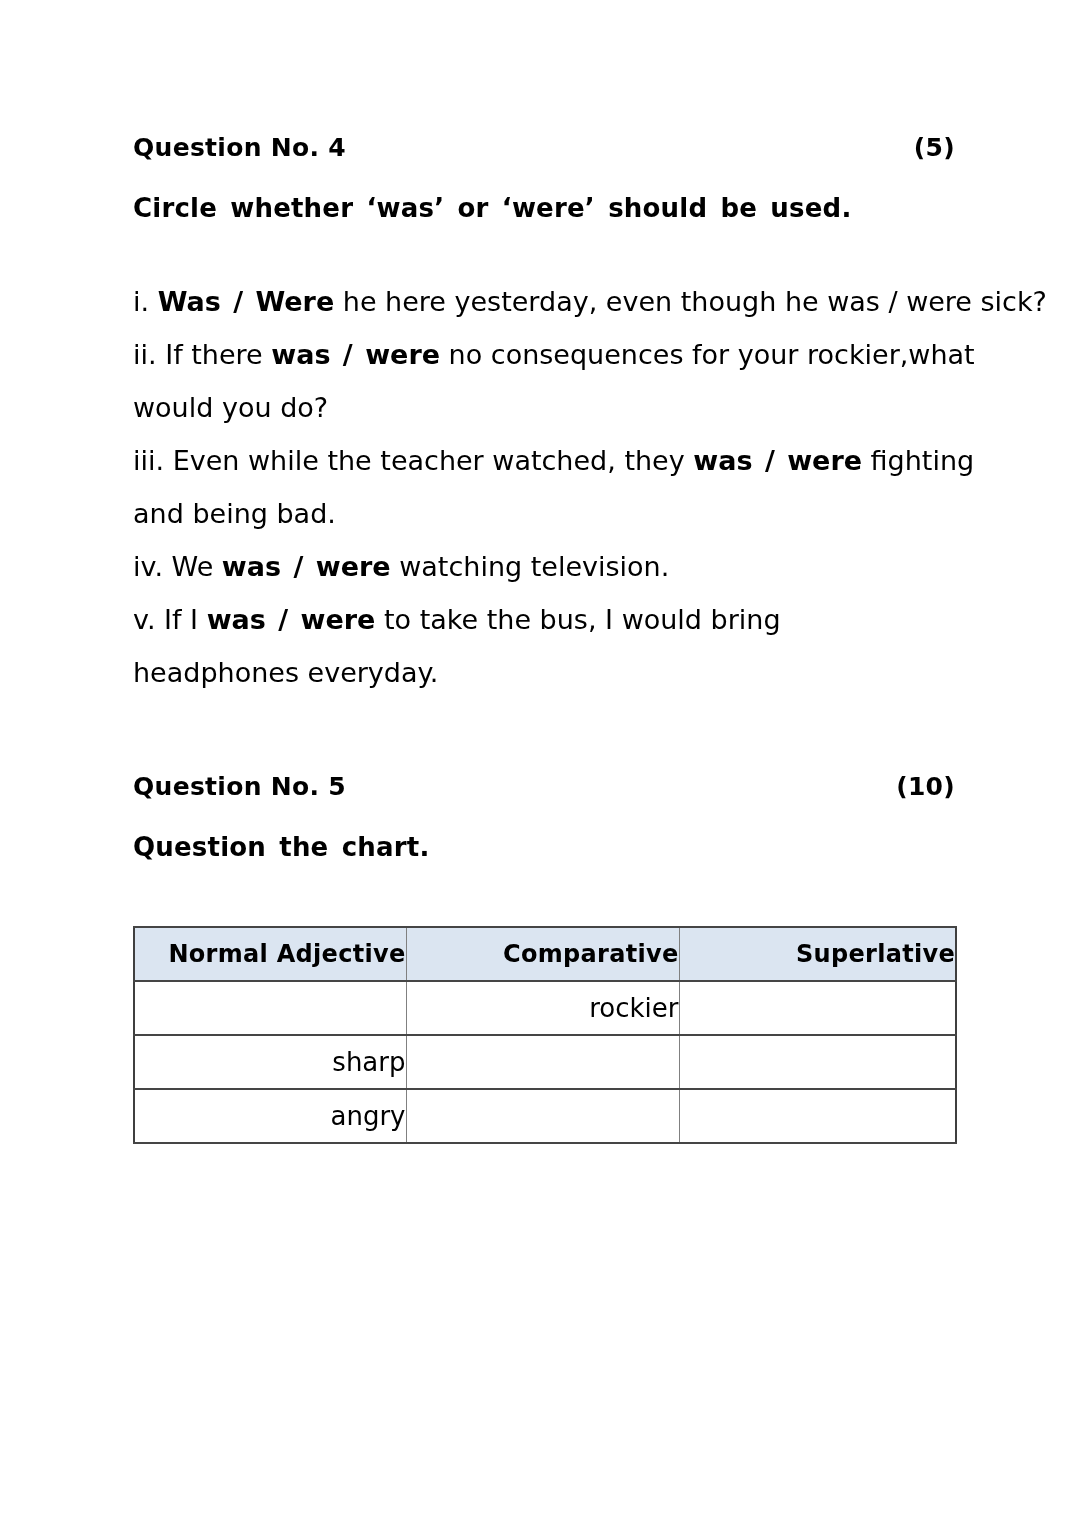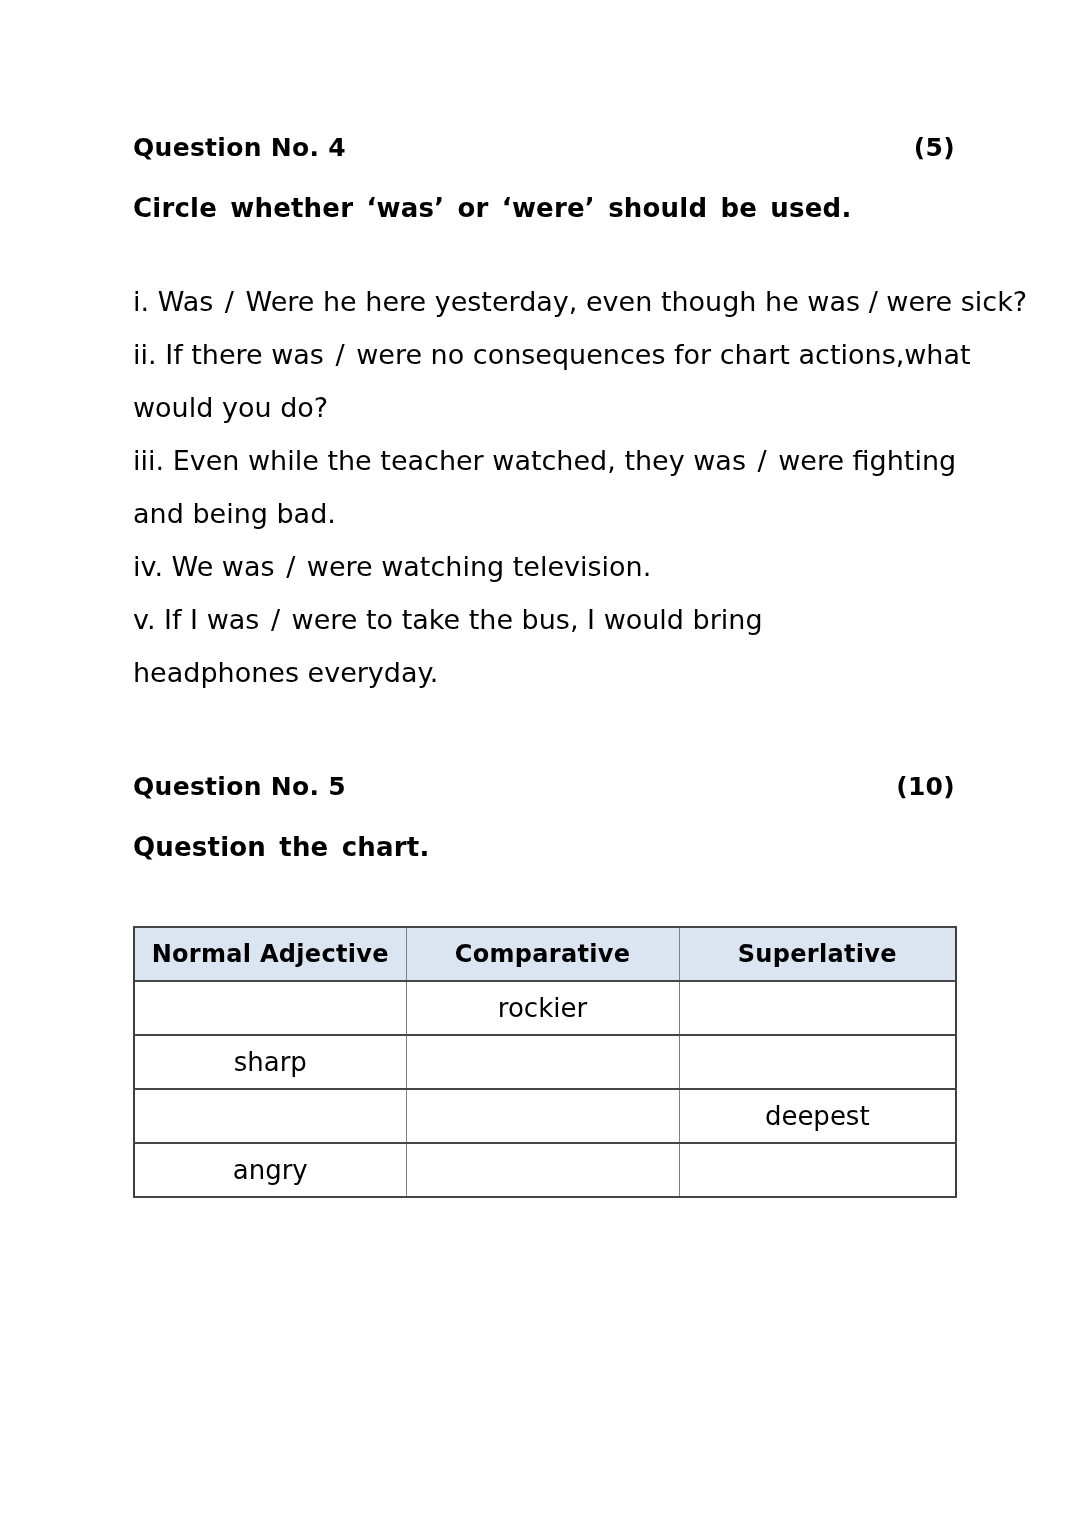--- a/index.html
+++ b/index.html
@@ -41,35 +41,35 @@
     word-spacing: 4px;
     letter-spacing: 0.2px;
   }
 
   .items { margin-top: 50px; }
   .line {
     font-size: 27px;
     line-height: 53px;
     white-space: nowrap;
   }
-  .b { font-weight: normal; word-spacing: 3px; text-align: right; }
+  .b { font-weight: bold; word-spacing: 3px; text-align: right; }
 
   .chart-table {
     margin-top: 62px;
     width: 822px;
     table-layout: fixed;
     border-collapse: collapse;
     border: 2px solid #3f3f3f;
   }
   .chart-table col.c1 { width: 272px; }
   .chart-table col.c2 { width: 273px; }
   .chart-table col.c3 { width: 277px; }
   .chart-table th, .chart-table td {
     height: 54px;
-    text-align: center;
+    text-align: right;
     vertical-align: middle;
     border-left: 1px solid #808080;
     border-right: 1px solid #808080;
     border-top: 2px solid #454545;
     border-bottom: 2px solid #454545;
   }
   .chart-table th {
     background: #dbe5f1;
     font-size: 24px;
     font-weight: bold;
@@ -87,21 +87,21 @@
 
     <div class="q-header">
       <span>Question No. 4</span>
       <span>(5)</span>
     </div>
 
     <div class="instruction">Circle whether ‘was’ or ‘were’ should be used.</div>
 
     <div class="items">
       <div class="line"><span>i. </span><span class="b">Was / Were</span><span> he here yesterday, even though he was / were sick?</span></div>
-      <div class="line"><span>ii. If there </span><span class="b">was / were</span><span> no consequences for chart actions,what</span></div>
+      <div class="line"><span>ii. If there </span><span class="b">was / were</span><span> no consequences for your rockier,what</span></div>
       <div class="line"><span>would you do?</span></div>
       <div class="line"><span>iii. Even while the teacher watched, they </span><span class="b">was / were</span><span> fighting</span></div>
       <div class="line"><span>and being bad.</span></div>
       <div class="line"><span>iv. We </span><span class="b">was / were</span><span> watching television.</span></div>
       <div class="line"><span>v. If I </span><span class="b">was / were</span><span> to take the bus, I would bring</span></div>
       <div class="line"><span>headphones everyday.</span></div>
     </div>
 
     <div class="q-header second">
       <span>Question No. 5</span>
@@ -128,25 +128,20 @@
           <td></td>
           <td>rockier</td>
           <td></td>
         </tr>
         <tr>
           <td>sharp</td>
           <td></td>
           <td></td>
         </tr>
         <tr>
-          <td></td>
-          <td></td>
-          <td>deepest</td>
-        </tr>
-        <tr>
           <td>angry</td>
           <td></td>
           <td></td>
         </tr>
       </tbody>
     </table>
 
   </div>
 </div>
 

